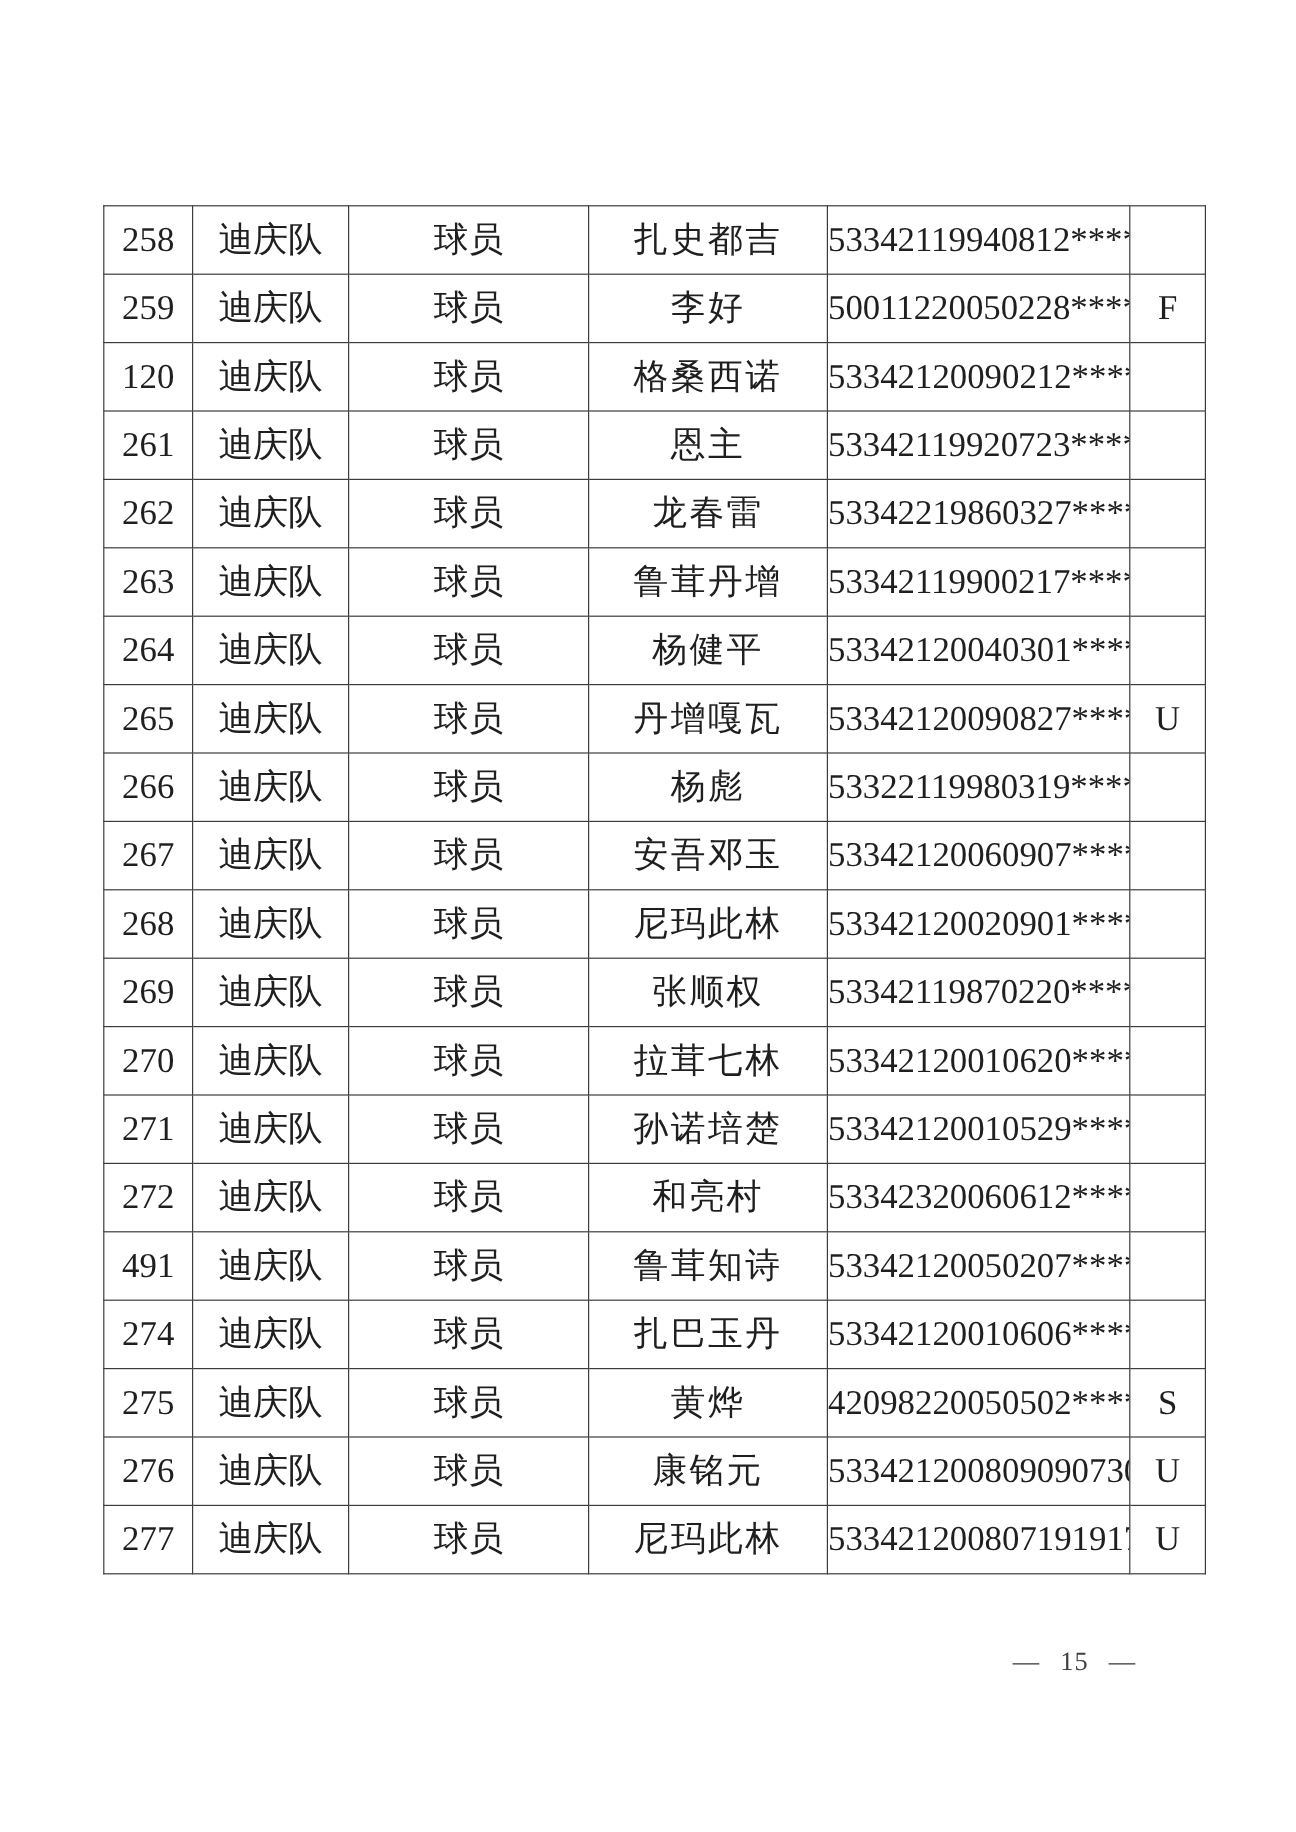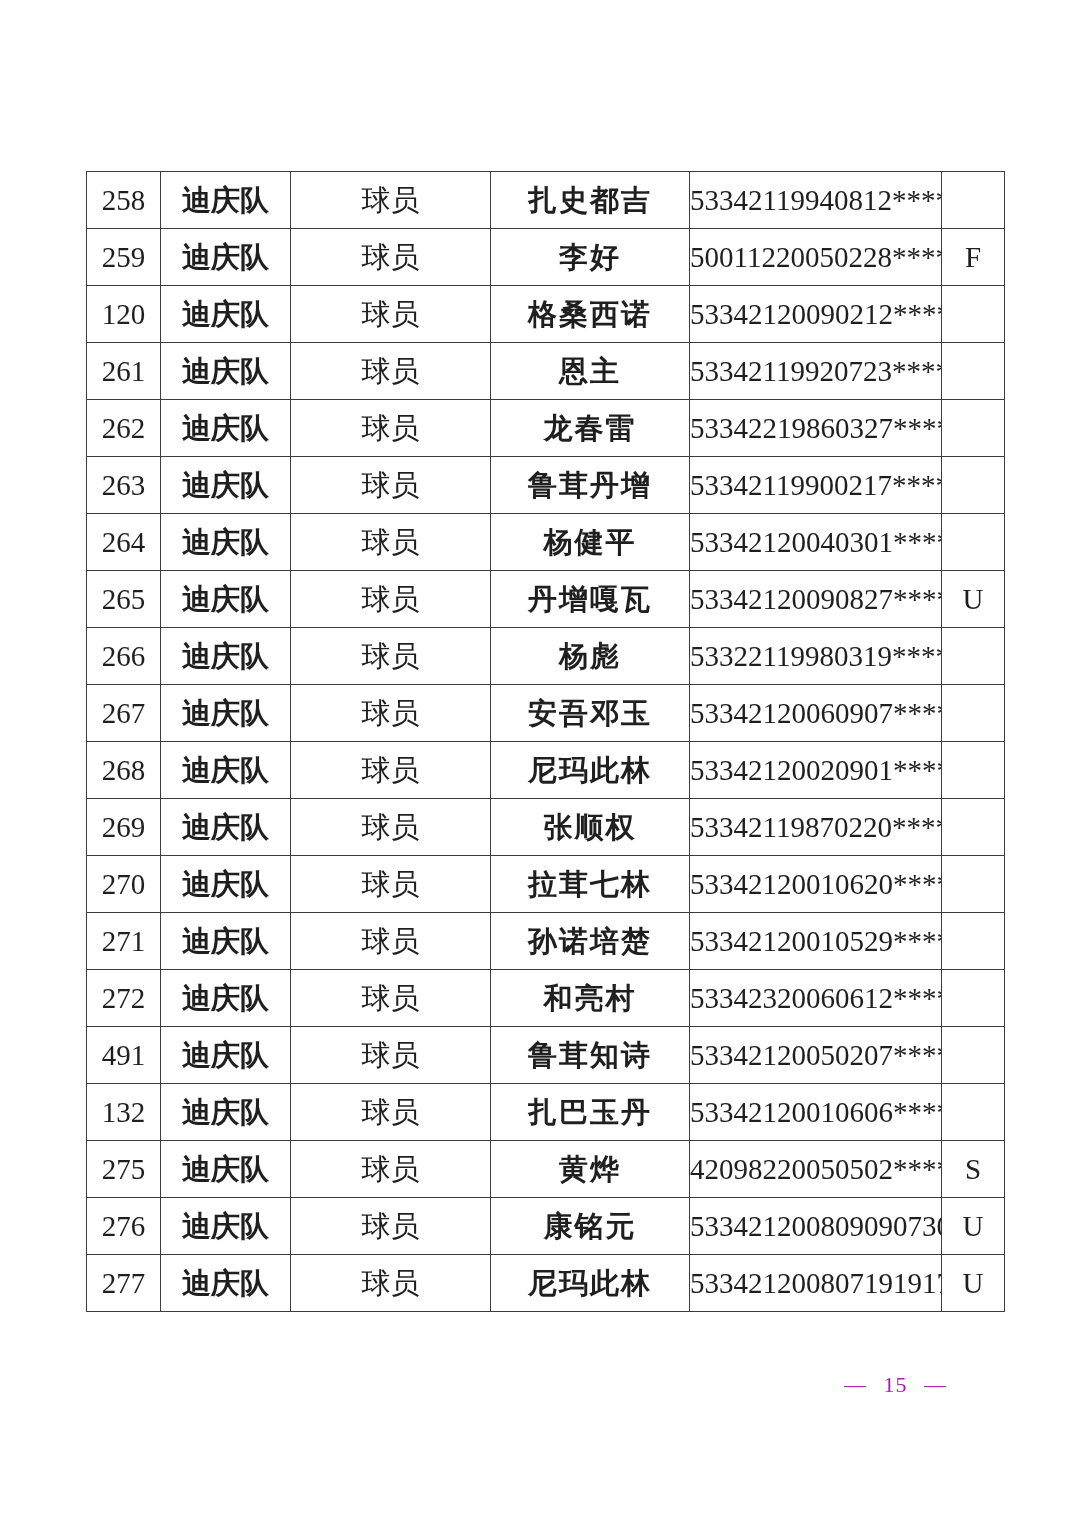--- a/index.html
+++ b/index.html
@@ -33,31 +33,31 @@
     text-align: center;
     vertical-align: middle;
     height: 56px;
     padding: 0;
     font-size: 29px;
     line-height: 1;
     white-space: nowrap;
     overflow: hidden;
   }
   td.col-index       { font-size: 29px; }
-  td.col-team        { font-size: 28px; font-weight: bold; }
+  td.col-team        { font-size: 28px; }
   td.col-role        { font-size: 28px; }
-  td.col-name        { font-size: 28px; letter-spacing: 2px; font-weight: bold; }
+  td.col-name        { font-size: 28px; letter-spacing: 2px; }
   td.col-id_number   { font-size: 27px; }
   td.col-code        { font-size: 29px; }
   .footer {
     position: absolute;
     top: 1372px;
     right: 133px;
     font-size: 22px;
-    color: #a21caf;
+    color: #404040;
     word-spacing: 10px;
     letter-spacing: 1px;
   }
 </style>
 </head>
 <body>
 
 <div class="page">
 
   <table class="roster">
@@ -192,21 +192,21 @@
         </tr>
         <tr>
           <td class="col-index">491</td>
           <td class="col-team">迪庆队</td>
           <td class="col-role">球员</td>
           <td class="col-name">鲁茸知诗</td>
           <td class="col-id_number">53342120050207****</td>
           <td class="col-code"></td>
         </tr>
         <tr>
-          <td class="col-index">132</td>
+          <td class="col-index">274</td>
           <td class="col-team">迪庆队</td>
           <td class="col-role">球员</td>
           <td class="col-name">扎巴玉丹</td>
           <td class="col-id_number">53342120010606****</td>
           <td class="col-code"></td>
         </tr>
         <tr>
           <td class="col-index">275</td>
           <td class="col-team">迪庆队</td>
           <td class="col-role">球员</td>

